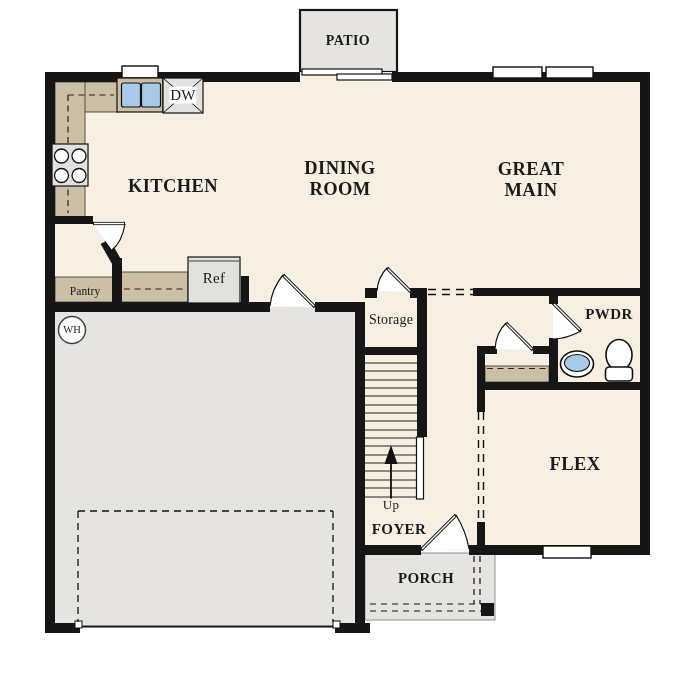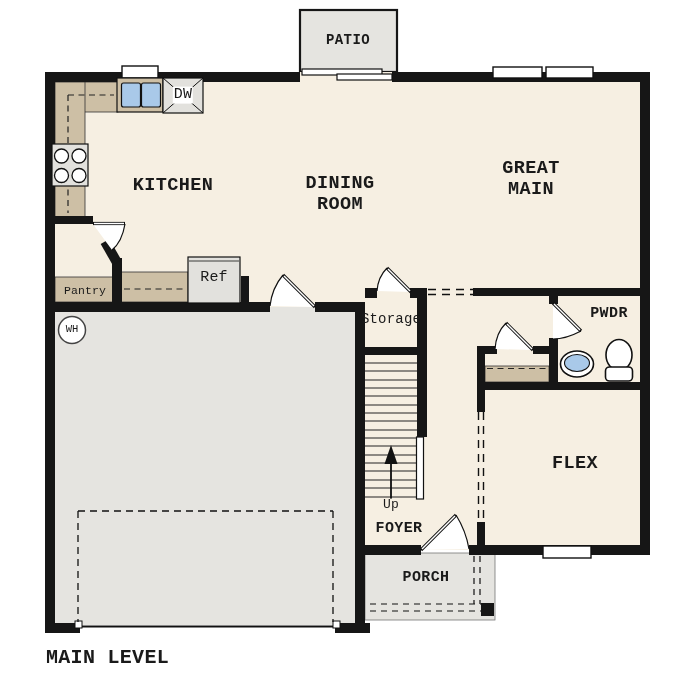--- a/index.html
+++ b/index.html
@@ -1,17 +1,17 @@
 <!DOCTYPE html>
 <html style="--wall: #161616; --floor: #f6efe2; --concrete: #e5e4e0; --counter: #cdbfa5; --water: #a9c9e9; --appliance: #e2e1dd; --text: #1a1a1a;"><head>
 <meta charset="utf-8">
 <style>
   html,body{margin:0;padding:0;background:#fff;}
   #canvas{position:relative;width:687px;height:687px;background:#fff;overflow:hidden;
-          font-family:Liberation Mono, monospace;}
+          font-family:Liberation Serif, serif;}
   #plan-svg{position:absolute;left:0;top:0;}
   .lbl{position:absolute;transform:translate(-50%,-50%);font-weight:bold;color:var(--text,#1a1a1a);
        white-space:pre-line;text-align:center;letter-spacing:.4px;line-height:1.12;}
   .room{font-size:18.5px;}
   .med{font-size:15px;}
   .patio-size{font-size:14px;}
   .tiny{font-size:14px;font-weight:normal;letter-spacing:.2px;}
   .up-size{font-size:13px;font-weight:normal;letter-spacing:.2px;}
   .pantry-size{font-size:11.5px;font-weight:normal;letter-spacing:.1px;}
   .chip{background:#fff;padding:0 1px;font-weight:normal;font-size:15px;letter-spacing:.2px;}
@@ -229,28 +229,27 @@
     <ellipse cx="577" cy="363" rx="12.5" ry="8.5" style="fill:var(--water);stroke:#111;stroke-width:1.1"></ellipse>
   </g>
   <g>
     <ellipse cx="619" cy="355" rx="13" ry="15.5" style="fill:#fff;stroke:#111;stroke-width:1.6"></ellipse>
     <rect x="605.5" y="367" width="27" height="14" rx="4" style="fill:#fff;stroke:#111;stroke-width:1.6"></rect>
   </g>
 </svg>
 
   <div class="lbl patio-size" style="left:348px;top:41px;">PATIO</div>
   <div class="lbl room" style="left:173px;top:186px;">KITCHEN</div>
-  <div class="lbl room" style="left:340px;top:195px;">DINING
+  <div class="lbl room" style="left:340px;top:179px;">DINING
 ROOM</div>
   <div class="lbl room" style="left:531px;top:180px;">GREAT
 MAIN</div>
   <div class="lbl room" style="left:561px;top:464px;padding-left:28px;">FLEX</div>
   <div class="lbl med" style="left:609px;top:314px;">PWDR</div>
   <div class="lbl med" style="left:399px;top:529px;">FOYER</div>
   <div class="lbl med" style="left:426px;top:578px;">PORCH</div>
   <div class="lbl tiny" style="left:391px;top:320px;">Storage</div>
   <div class="lbl up-size" style="left:391px;top:505px;">Up</div>
   <div class="lbl pantry-size" style="left:85px;top:291px;">Pantry</div>
   <div class="lbl chip" style="left:214px;top:278px;background:transparent;">Ref</div>
   <div class="lbl chip" style="left:183px;top:95px;">DW</div>
   <div class="lbl wh-size" style="left:72px;top:330px;">WH</div>
-  <div class="lbl title" style="left:46px;top:647px;">MAIN LEVEL</div>
 </div>
 
 </body></html>

